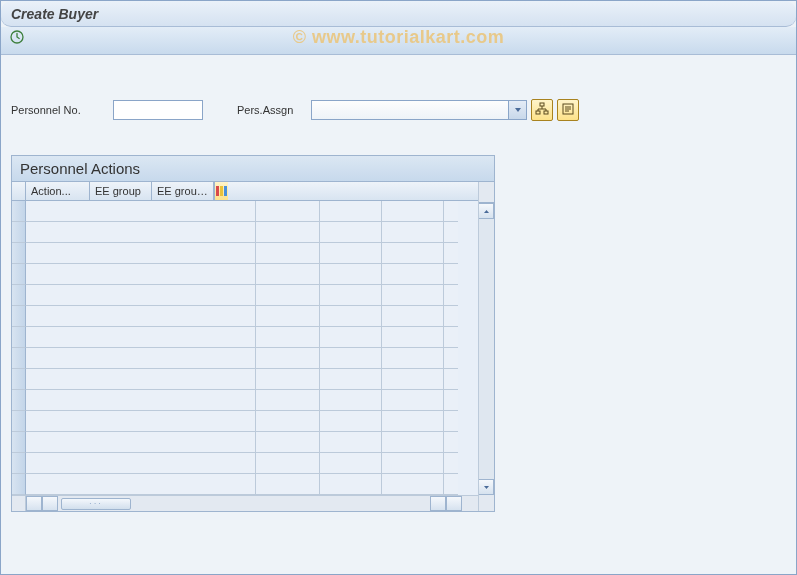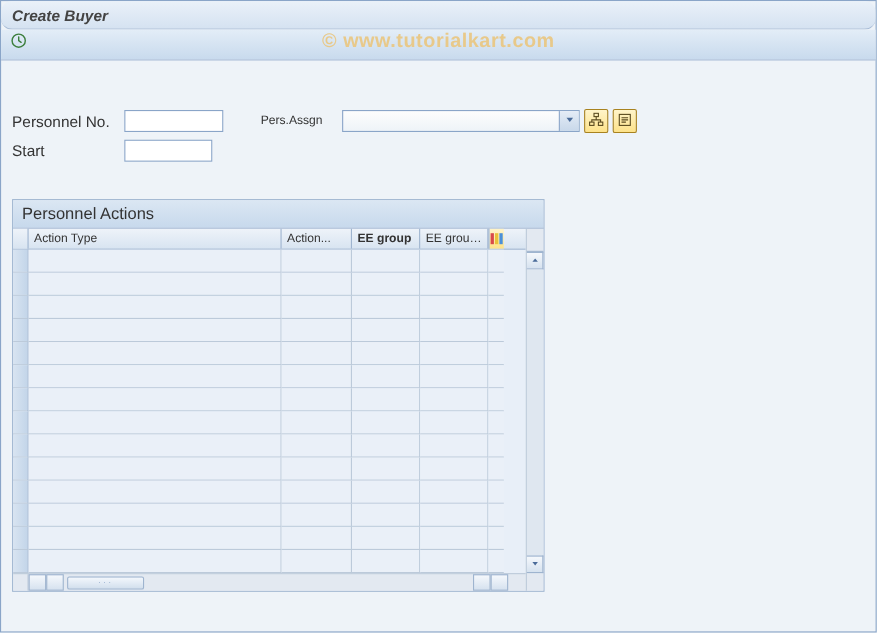--- a/index.html
+++ b/index.html
@@ -6,39 +6,39 @@
   body { font-family: Arial, sans-serif; font-size: 11px; background: #f2f2f2; }
   .window { width: 797px; height: 575px; background: #eef3f8; border: 1px solid #8aa5c8; position: relative; }
   .title-bar { height: 26px; background: linear-gradient(#eaf1f9,#d5e2f1); border-bottom: 1px solid #a8bcd6; padding-left: 10px; display: flex; align-items: center; border-radius: 10px; }
   .title-bar h1 { font-size: 14px; font-style: italic; font-weight: bold; color: #444; }
   .toolbar { height: 28px; background: linear-gradient(#e3edf7,#c8daed); border-bottom: 1px solid #a8bcd6; display: flex; align-items: flex-start; padding-left: 6px; position: relative; }
   .clock-icon svg { width: 14px; height: 14px; display:block;}
   .clock-btn { width:20px; height:20px; display:flex;align-items:center;justify-content:center;border:1px solid transparent;border-radius:2px;}
   .watermark { position: absolute; left: 50%; transform: translateX(-50%); font-size: 18px; font-weight: bold; color: #e8c98a; pointer-events:none; letter-spacing: .5px;}
   .content { padding: 14px 10px 10px 10px; }
   .form-row { display: flex; align-items: center; margin-bottom: 6px; }
-  .label { width: 102px; font-size: 14px; color: #333; }
+  .label { width: 102px; font-size: 11px; color: #333; }
   .textin { height: 20px; border: 1px solid #8aa5c8; background: #fff; padding: 0 3px; }
   .textin.pnum { width: 90px; }
   .textin.start { width: 80px; }
   .gap { width: 34px; }
   .label2 { width: 74px; font-size: 11px; color: #333;}
   .dropdown { width: 216px; height: 20px; border: 1px solid #8aa5c8; background: linear-gradient(#fdfdfd,#eef3f8); position:relative; display:flex;align-items:center; }
   .dropdown .dd-btn { position:absolute; right:0; top:0; width:18px; height:18px; border-left:1px solid #8aa5c8; background:linear-gradient(#e4ecf6,#c8d8ea); display:flex;align-items:center;justify-content:center;}
   .dd-btn svg{width:8px;height:8px;}
   .icon-btn { width: 22px; height: 22px; border: 1px solid #a8821f; background: linear-gradient(#fff4c9,#fde28a); margin-left: 4px; border-radius:2px; display:flex;align-items:center;justify-content:center;}
   .icon-btn svg{width:14px;height:14px;}
   .section { margin-top: 34px; width: 484px; border: 1px solid #9eb4cf; background: #e8eff8; }
   .section-title { font-size: 15px; color: #333; padding: 4px 8px; background: linear-gradient(#dbe7f3,#c7d9ec); border-bottom: 1px solid #9eb4cf; }
   .grid-wrap { display:flex; }
   .grid-body { flex:1; }
   .table-hdr { display:flex; background: linear-gradient(#eef3f9,#d8e4f1); border-bottom: 1px solid #9eb4cf;}
   .rowsel-hdr { width: 14px; border-right:1px solid #9eb4cf; background:linear-gradient(#eef3f9,#d8e4f1);}
   .th { font-size: 11px; color:#333; padding: 3px 5px; border-right: 1px solid #9eb4cf; overflow:hidden; white-space:nowrap; text-overflow:ellipsis;}
-  .th.c1{ width: 230px;} .th.c2{ width: 64px;} .th.c3{ width: 62px; font-weight: bold;} .th.c4{ width: 62px;}
+  .th.c1{ width: 230px;} .th.c2{ width: 64px;} .th.c3{ width: 62px;} .th.c4{ width: 62px;}
   .cfg-btn { width:14px; background:linear-gradient(#fff4c9,#fde28a); border-left:1px solid #9eb4cf; display:flex;align-items:center;justify-content:center;}
   .cfg-btn span{display:flex;gap:1px;} .cfg-btn i{width:3px;height:10px;}
   .cfg-btn i:nth-child(1){background:#d94a4a;} .cfg-btn i:nth-child(2){background:#e9c23a;} .cfg-btn i:nth-child(3){background:#4a90d9;}
   .rows { }
   .tr { display:flex; height: 21px; }
   .sel-cell{ width:14px; background: linear-gradient(to right,#d8e4f1,#c3d5e9); border-right:1px solid #9eb4cf; border-bottom:1px solid #bccada;}
   .td { border-right: 1px solid #bccada; border-bottom:1px solid #bccada; background:#eaf0f8;}
   .td.c1{width:230px;} .td.c2{width:64px;} .td.c3{width:62px;} .td.c4{width:62px;}
   .vscroll { width: 16px; background: #e3e9f1; border-left:1px solid #bccada; display:flex; flex-direction:column;}
   .vbtn { height:16px; background:linear-gradient(#f5f8fc,#d6e2ef); border:1px solid #9eb4cf; border-left:none; display:flex;align-items:center;justify-content:center;}
@@ -93,32 +93,27 @@
               <path d="M7 4 V7 M3 9 V7 H11 V9" stroke="#5a4a1f" fill="none"></path>
             </svg></span>
       </button>
       <button class="icon-btn">
         <span><svg viewBox="0 0 14 14">
               <rect x="2" y="2" width="10" height="10" fill="none" stroke="#5a4a1f"></rect>
               <path d="M4 5 H10 M4 7 H10 M4 9 H8" stroke="#5a4a1f"></path>
             </svg></span>
       </button>
     </div>
-    <div class="form-row">
-      <div class="label">Start</div>
-      <input class="textin start" value="" style="">
-    </div>
 
     <div class="section">
       <div class="section-title">Personnel Actions</div>
       <div class="grid-wrap">
         <div class="grid-body">
           <div class="table-hdr">
             <div class="rowsel-hdr"></div>
-            <div class="th c1">Action Type</div>
             <div class="th c2">Action...</div>
             <div class="th c3">EE group</div>
             <div class="th c4">EE group...</div>
             <div class="cfg-btn">
               <span>
                   <i></i>
                   <i></i>
                   <i></i>
                 </span>
             </div>

